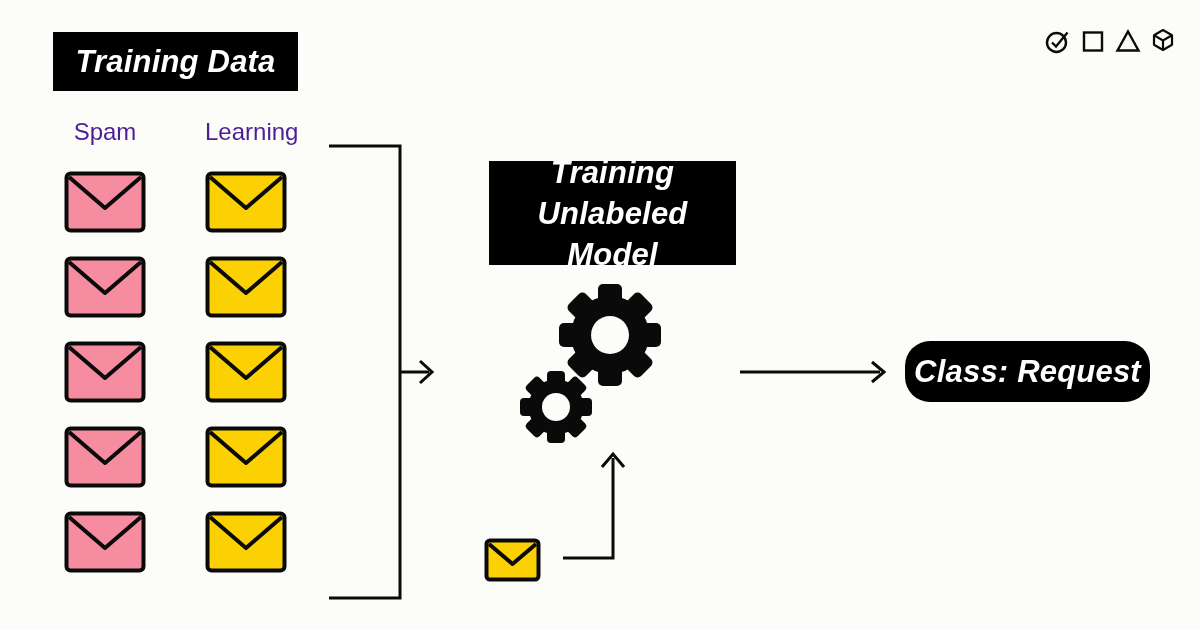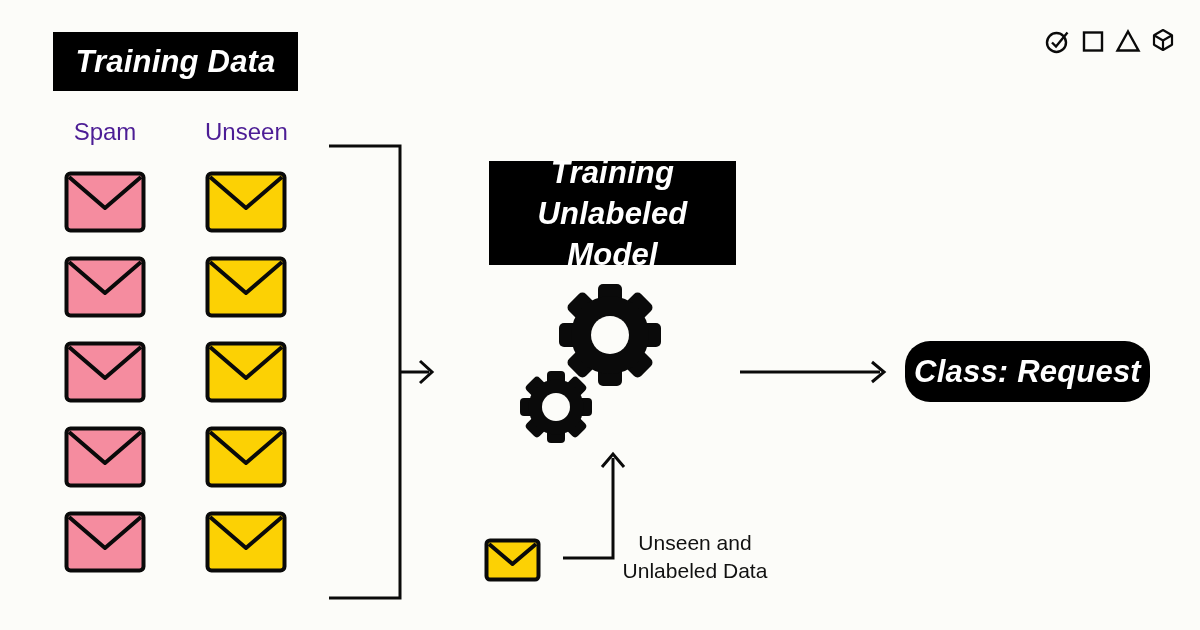--- a/index.html
+++ b/index.html
@@ -67,21 +67,21 @@
   .logo svg{display:block;}
 </style>
 </head>
 <body>
 
 <div class="canvas">
 
   <div class="black-box training-label">Training Data</div>
 
   <div class="col-label spam">Spam</div>
-  <div class="col-label request">Unseen</div>
+  <div class="col-label request">Learning</div>
 
   <div class="env-col spam">
       <svg viewBox="0 0 82 62" class="envelope">
         <rect x="2.5" y="2.5" width="77" height="57" rx="4" fill="#F58C9F" stroke="#0A0A0A" stroke-width="4"></rect>
         <path d="M5 6 L41 37 L77 6" fill="none" stroke="#0A0A0A" stroke-width="4" stroke-linejoin="round"></path>
       </svg>
       <svg viewBox="0 0 82 62" class="envelope">
         <rect x="2.5" y="2.5" width="77" height="57" rx="4" fill="#F58C9F" stroke="#0A0A0A" stroke-width="4"></rect>
         <path d="M5 6 L41 37 L77 6" fill="none" stroke="#0A0A0A" stroke-width="4" stroke-linejoin="round"></path>
       </svg>
@@ -165,24 +165,20 @@
   <svg class="abs" style="left:484px;top:538px;" width="57" height="44" viewBox="0 0 57 44">
     <rect x="2.5" y="2.5" width="52" height="39" rx="3.5" stroke="#0A0A0A" stroke-width="4" fill="#FCD104"></rect>
     <path d="M5 6 L28.5 26 L52 6" fill="none" stroke="#0A0A0A" stroke-width="4" stroke-linejoin="round"></path>
   </svg>
 
   <svg class="abs" style="left:558px;top:446px;" width="70" height="118" viewBox="0 0 70 118">
     <path d="M5 112 H55 V12" fill="none" stroke="#0A0A0A" stroke-width="3"></path>
     <path d="M44 21 L55 8 L66 21" fill="none" stroke="#0A0A0A" stroke-width="3"></path>
   </svg>
 
-  <div class="unseen-text">
-    <div>Unseen and</div>
-    <div>Unlabeled Data</div>
-  </div>
 
   <div class="logo">
     <svg width="26" height="26" viewBox="0 0 26 26">
       <circle cx="11.5" cy="14.5" r="9.5" fill="none" stroke="#0A0A0A" stroke-width="2.4"></circle>
       <path d="M7 14.5 L11 18.5 L22.5 4.5" fill="none" stroke="#0A0A0A" stroke-width="2.4"></path>
     </svg>
     <svg width="26" height="26" viewBox="0 0 26 26">
       <rect x="4" y="4.5" width="18" height="18" fill="none" stroke="#0A0A0A" stroke-width="2.4"></rect>
     </svg>
     <svg width="26" height="26" viewBox="0 0 26 26">

